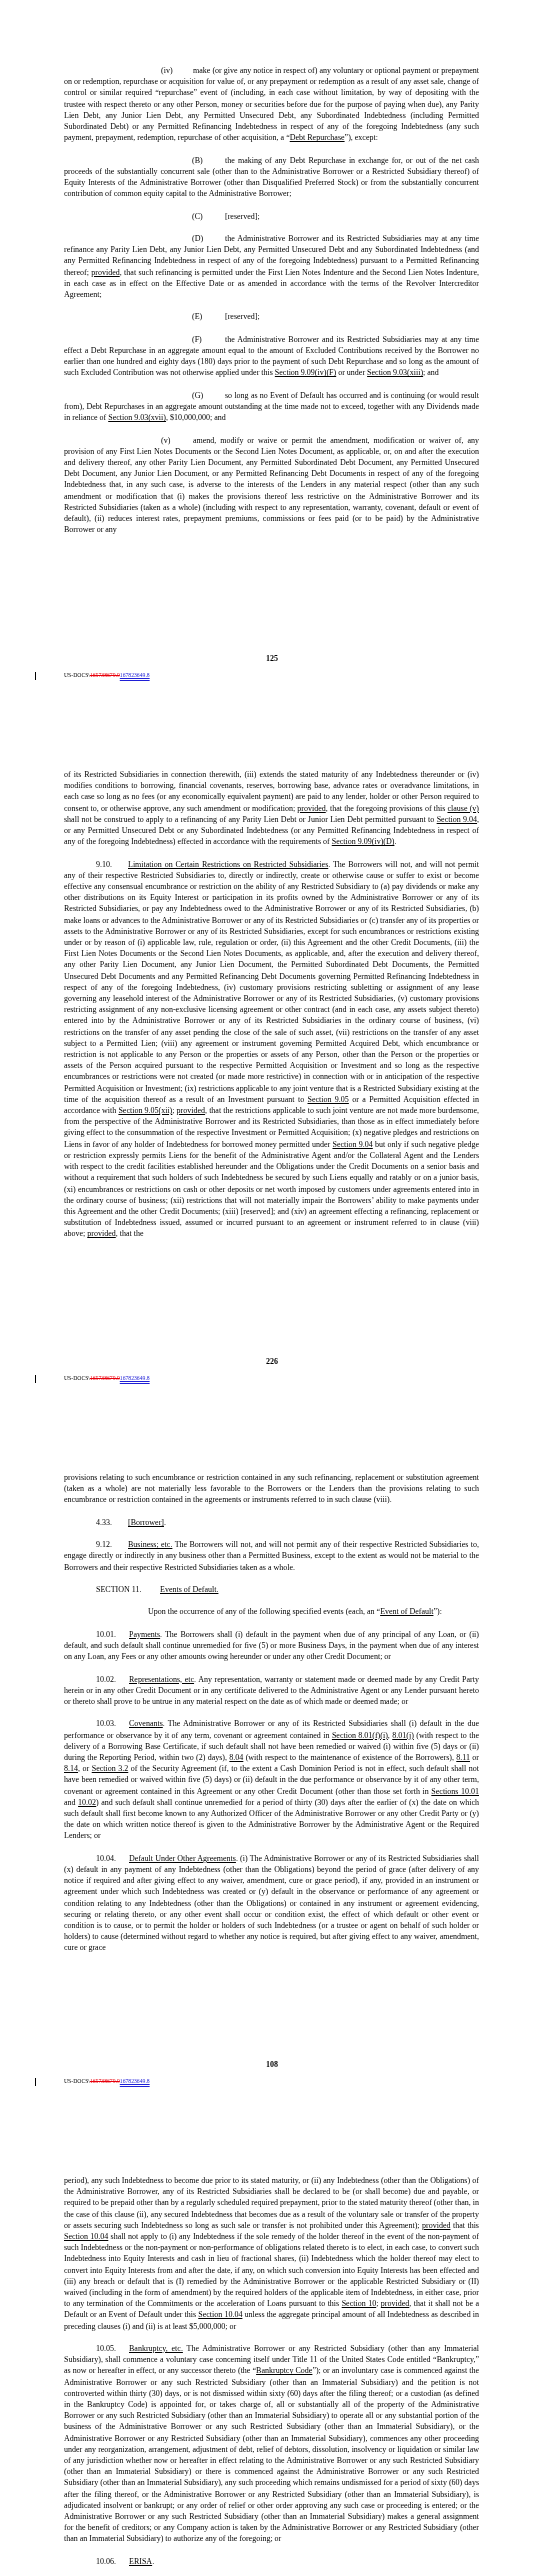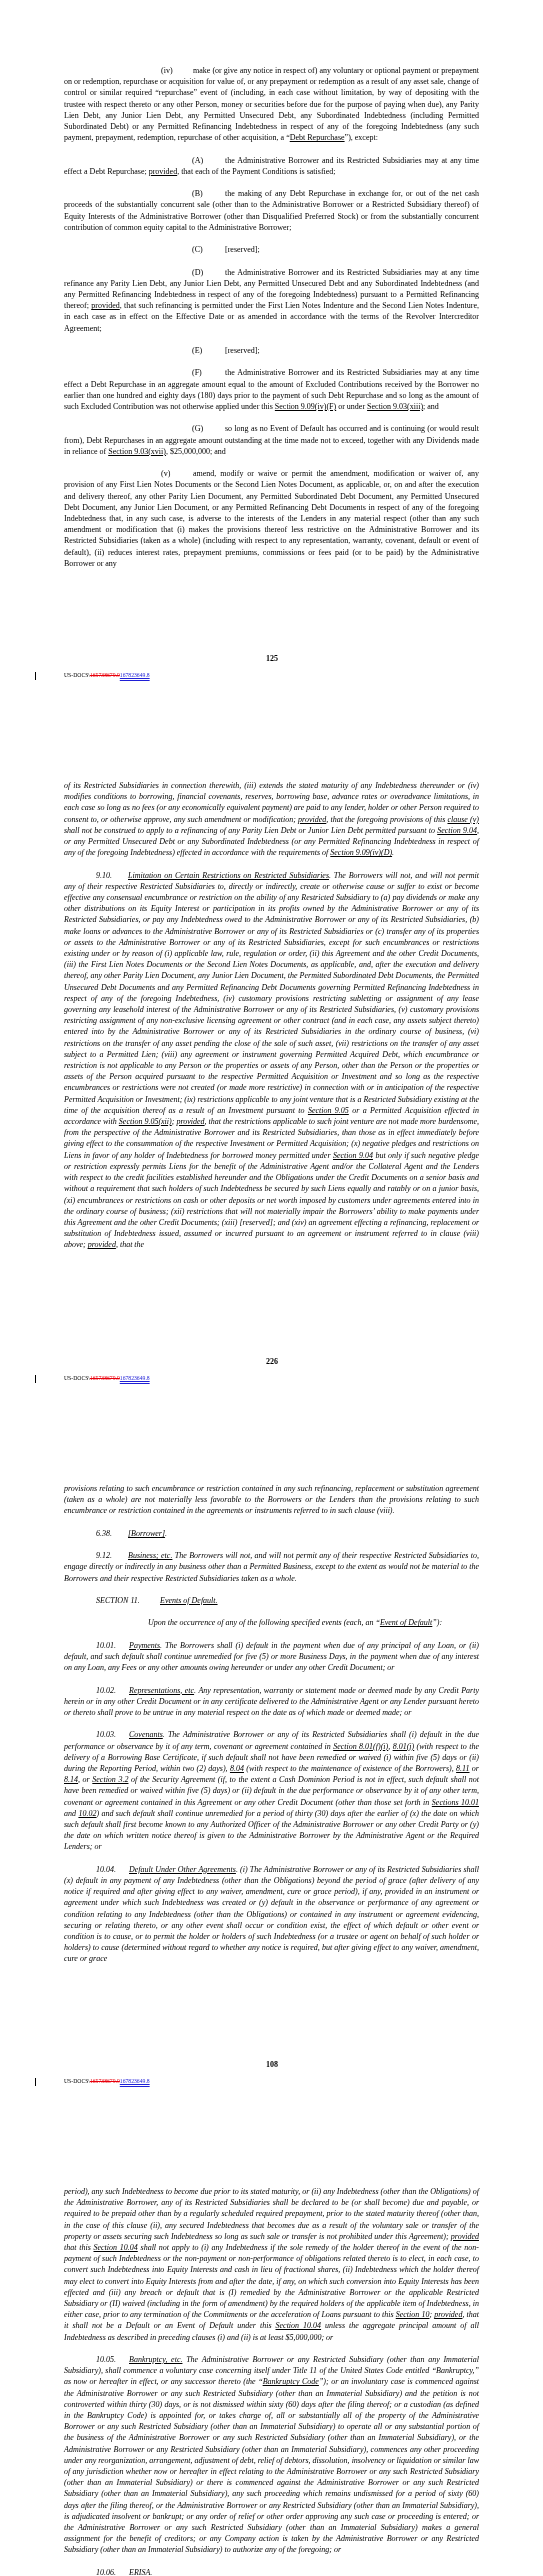--- a/index.html
+++ b/index.html
@@ -23,27 +23,26 @@
   .del { color: #e8000b; text-decoration: line-through; }
   .ins { color: #1f1fd6; text-decoration: underline double; }
 </style>
 </head>
 <body>
 
 <div id="doc">
     <div class="page">
     <div class="content">
         <p class="para ind2"><span class="lbl lbl-iv">(iv)</span><span>make (or give any notice in respect of) any voluntary or optional payment or prepayment on or redemption, repurchase or acquisition for value of, or any prepayment or redemption as a result of any asset sale, change of control or similar required “repurchase” event of (including, in each case without limitation, by way of depositing with the trustee with respect thereto or any other Person, money or securities before due for the purpose of paying when due), any Parity Lien Debt, any Junior Lien Debt, any Permitted Unsecured Debt, any Subordinated Indebtedness (including Permitted Subordinated Debt) or any Permitted Refinancing Indebtedness in respect of any of the foregoing Indebtedness (any such payment, prepayment, redemption, repurchase of other acquisition, a “</span><span class="u">Debt Repurchase</span><span>”), except:</span></p>
-        <p class="para ind3"><span class="lbl lbl-A">(A)</span><span>the Administrative Borrower and its Restricted Subsidiaries may at any time effect a Debt Repurchase; </span><span class="u">provided</span><span>, that each of the Payment Conditions is satisfied;</span></p>
         <p class="para ind3"><span class="lbl lbl-A">(B)</span><span>the making of any Debt Repurchase in exchange for, or out of the net cash proceeds of the substantially concurrent sale (other than to the Administrative Borrower or a Restricted Subsidiary thereof) of Equity Interests of the Administrative Borrower (other than Disqualified Preferred Stock) or from the substantially concurrent contribution of common equity capital to the Administrative Borrower;</span></p>
         <p class="para ind3"><span class="lbl lbl-A">(C)</span><span>[reserved];</span></p>
         <p class="para ind3"><span class="lbl lbl-A">(D)</span><span>the Administrative Borrower and its Restricted Subsidiaries may at any time refinance any Parity Lien Debt, any Junior Lien Debt, any Permitted Unsecured Debt and any Subordinated Indebtedness (and any Permitted Refinancing Indebtedness in respect of any of the foregoing Indebtedness) pursuant to a Permitted Refinancing thereof; </span><span class="u">provided</span><span>, that such refinancing is permitted under the First Lien Notes Indenture and the Second Lien Notes Indenture, in each case as in effect on the Effective Date or as amended in accordance with the terms of the Revolver Intercreditor Agreement;</span></p>
         <p class="para ind3"><span class="lbl lbl-A">(E)</span><span>[reserved];</span></p>
         <p class="para ind3"><span class="lbl lbl-A">(F)</span><span>the Administrative Borrower and its Restricted Subsidiaries may at any time effect a Debt Repurchase in an aggregate amount equal to the amount of Excluded Contributions received by the Borrower no earlier than one hundred and eighty days (180) days prior to the payment of such Debt Repurchase and so long as the amount of such Excluded Contribution was not otherwise applied under this </span><span class="u">Section 9.09(iv)(F)</span><span> or under </span><span class="u">Section 9.03(xiii)</span><span>; and</span></p>
-        <p class="para ind3"><span class="lbl lbl-A">(G)</span><span>so long as no Event of Default has occurred and is continuing (or would result from), Debt Repurchases in an aggregate amount outstanding at the time made not to exceed, together with any Dividends made in reliance of </span><span class="u">Section 9.03(xvii)</span><span>, $25,000,000; and</span></p>
+        <p class="para ind3"><span class="lbl lbl-A">(G)</span><span>so long as no Event of Default has occurred and is continuing (or would result from), Debt Repurchases in an aggregate amount outstanding at the time made not to exceed, together with any Dividends made in reliance of </span><span class="u">Section 9.03(xvii)</span><span>, $10,000,000; and</span></p>
         <p class="para ind2 last"><span class="lbl lbl-iv">(v)</span><span>amend, modify or waive or permit the amendment, modification or waiver of, any provision of any First Lien Notes Documents or the Second Lien Notes Document, as applicable, or, on and after the execution and delivery thereof, any other Parity Lien Document, any Permitted Subordinated Debt Document, any Permitted Unsecured Debt Document, any Junior Lien Document, or any Permitted Refinancing Debt Documents in respect of any of the foregoing Indebtedness that, in any such case, is adverse to the interests of the Lenders in any material respect (other than any such amendment or modification that (i) makes the provisions thereof less restrictive on the Administrative Borrower and its Restricted Subsidiaries (taken as a whole) (including with respect to any representation, warranty, covenant, default or event of default), (ii) reduces interest rates, prepayment premiums, commissions or fees paid (or to be paid) by the Administrative Borrower or any</span></p>
       </div>
     <div class="pagenum">125</div>
     <div class="changebar"></div>
     <div class="footer">
       <span>US-DOCS\</span><span class="del">165738679.9</span><span class="ins">167823649.8</span>
     </div>
   </div>
     <div class="page">
     <div class="content">
@@ -52,21 +51,21 @@
       </div>
     <div class="pagenum">226</div>
     <div class="changebar"></div>
     <div class="footer">
       <span>US-DOCS\</span><span class="del">165738679.9</span><span class="ins">167823649.8</span>
     </div>
   </div>
     <div class="page">
     <div class="content">
         <p class="para"><span>provisions relating to such encumbrance or restriction contained in any such refinancing, replacement or substitution agreement (taken as a whole) are not materially less favorable to the Borrowers or the Lenders than the provisions relating to such encumbrance or restriction contained in the agreements or instruments referred to in such clause (viii).</span></p>
-        <p class="para ind1"><span class="lbl lbl-sec">6.38.</span><span class="u">[Borrower]</span><span>.</span></p>
+        <p class="para ind1"><span class="lbl lbl-sec">4.33.</span><span class="u">[Borrower]</span><span>.</span></p>
         <p class="para ind1"><span class="lbl lbl-sec">9.12.</span><span class="u">Business; etc.</span><span>  The Borrowers will not, and will not permit any of their respective Restricted Subsidiaries to, engage directly or indirectly in any business other than a Permitted Business, except to the extent as would not be material to the Borrowers and their respective Restricted Subsidiaries taken as a whole.</span></p>
         <p class="para ind1"><span class="lbl lbl-sec10h">SECTION 11.</span><span class="u">Events of Default.</span></p>
         <p class="para ind1b"><span>Upon the occurrence of any of the following specified events (each, an “</span><span class="u">Event of Default</span><span>”):</span></p>
         <p class="para ind1"><span class="lbl lbl-sec10">10.01.</span><span class="u">Payments</span><span>.  The Borrowers shall (i) default in the payment when due of any principal of any Loan, or (ii) default, and such default shall continue unremedied for five (5) or more Business Days, in the payment when due of any interest on any Loan, any Fees or any other amounts owing hereunder or under any other Credit Document; or</span></p>
         <p class="para ind1"><span class="lbl lbl-sec10">10.02.</span><span class="u">Representations, etc</span><span>. Any representation, warranty or statement made or deemed made by any Credit Party herein or in any other Credit Document or in any certificate delivered to the Administrative Agent or any Lender pursuant hereto or thereto shall prove to be untrue in any material respect on the date as of which made or deemed made; or</span></p>
         <p class="para ind1"><span class="lbl lbl-sec10">10.03.</span><span class="u">Covenants</span><span>.  The Administrative Borrower or any of its Restricted Subsidiaries shall (i) default in the due performance or observance by it of any term, covenant or agreement contained in </span><span class="u">Section 8.01(f)(i)</span><span>, </span><span class="u">8.01(j)</span><span> (with respect to the delivery of a Borrowing Base Certificate, if such default shall not have been remedied or waived (i) within five (5) days or (ii) during the Reporting Period, within two (2) days), </span><span class="u">8.04</span><span> (with respect to the maintenance of existence of the Borrowers), </span><span class="u">8.11</span><span> or </span><span class="u">8.14</span><span>, or </span><span class="u">Section 3.2</span><span> of the Security Agreement (if, to the extent a Cash Dominion Period is not in effect, such default shall not have been remedied or waived within five (5) days) or (ii) default in the due performance or observance by it of any other term, covenant or agreement contained in this Agreement or any other Credit Document (other than those set forth in </span><span class="u">Sections 10.01</span><span> and </span><span class="u">10.02</span><span>) and such default shall continue unremedied for a period of thirty (30) days after the earlier of (x) the date on which such default shall first become known to any Authorized Officer of the Administrative Borrower or any other Credit Party or (y) the date on which written notice thereof is given to the Administrative Borrower by the Administrative Agent or the Required Lenders; or</span></p>
         <p class="para ind1 last"><span class="lbl lbl-sec10">10.04.</span><span class="u">Default Under Other Agreements</span><span>.  (i)  The Administrative Borrower or any of its Restricted Subsidiaries shall (x) default in any payment of any Indebtedness (other than the Obligations) beyond the period of grace (after delivery of any notice if required and after giving effect to any waiver, amendment, cure or grace period), if any, provided in an instrument or agreement under which such Indebtedness was created or (y) default in the observance or performance of any agreement or condition relating to any Indebtedness (other than the Obligations) or contained in any instrument or agreement evidencing, securing or relating thereto, or any other event shall occur or condition exist, the effect of which default or other event or condition is to cause, or to permit the holder or holders of such Indebtedness (or a trustee or agent on behalf of such holder or holders) to cause (determined without regard to whether any notice is required, but after giving effect to any waiver, amendment, cure or grace</span></p>
       </div>
     <div class="pagenum">108</div>
     <div class="changebar"></div>
@@ -80,15 +79,15 @@
         <p class="para ind1"><span class="lbl lbl-sec10">10.05.</span><span class="u">Bankruptcy, etc.</span><span>  The Administrative Borrower or any Restricted Subsidiary (other than any Immaterial Subsidiary), shall commence a voluntary case concerning itself under Title 11 of the United States Code entitled “Bankruptcy,” as now or hereafter in effect, or any successor thereto (the “</span><span class="u">Bankruptcy Code</span><span>”); or an involuntary case is commenced against the Administrative Borrower or any such Restricted Subsidiary (other than an Immaterial Subsidiary) and the petition is not controverted within thirty (30) days, or is not dismissed within sixty (60) days after the filing thereof; or a custodian (as defined in the Bankruptcy Code) is appointed for, or takes charge of, all or substantially all of the property of the Administrative Borrower or any such Restricted Subsidiary (other than an Immaterial Subsidiary) to operate all or any substantial portion of the business of the Administrative Borrower or any such Restricted Subsidiary (other than an Immaterial Subsidiary), or the Administrative Borrower or any Restricted Subsidiary (other than an Immaterial Subsidiary), commences any other proceeding under any reorganization, arrangement, adjustment of debt, relief of debtors, dissolution, insolvency or liquidation or similar law of any jurisdiction whether now or hereafter in effect relating to the Administrative Borrower or any such Restricted Subsidiary (other than an Immaterial Subsidiary) or there is commenced against the Administrative Borrower or any such Restricted Subsidiary (other than an Immaterial Subsidiary), any such proceeding which remains undismissed for a period of sixty (60) days after the filing thereof, or the Administrative Borrower or any Restricted Subsidiary (other than an Immaterial Subsidiary), is adjudicated insolvent or bankrupt; or any order of relief or other order approving any such case or proceeding is entered; or the Administrative Borrower or any such Restricted Subsidiary (other than an Immaterial Subsidiary) makes a general assignment for the benefit of creditors; or any Company action is taken by the Administrative Borrower or any Restricted Subsidiary (other than an Immaterial Subsidiary) to authorize any of the foregoing; or</span></p>
         <p class="para ind1"><span class="lbl lbl-sec10">10.06.</span><span class="u">ERISA</span><span>.</span></p>
       </div>
 
   </div>
   </div>
 
 <style>
   .ind1b { text-indent: 84px; }
   .lbl-sec10h { width: 64px; }
-  .page:not(:first-child) .content { top: 77px; font-style: italic; }
+  .page:not(:first-child) .content { top: 66px; }
 </style>
 
 
 </body></html>

